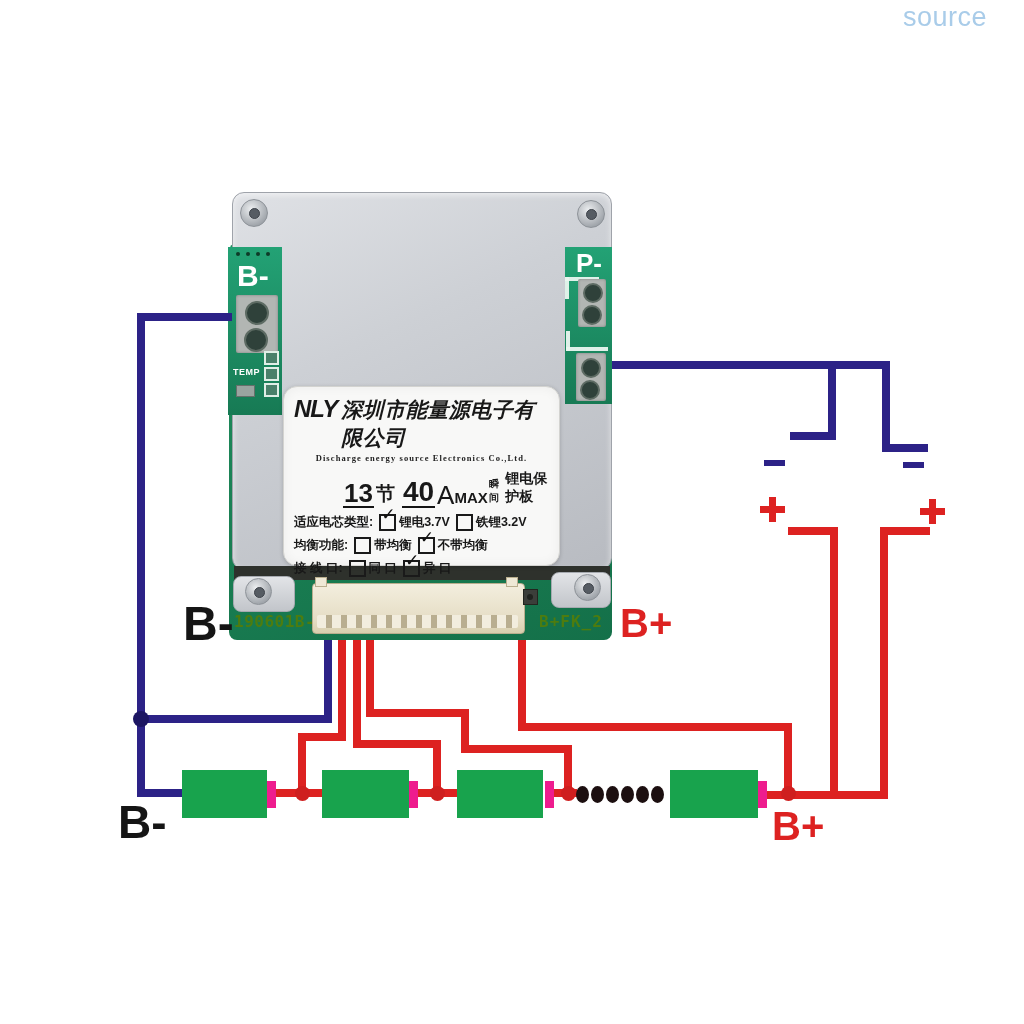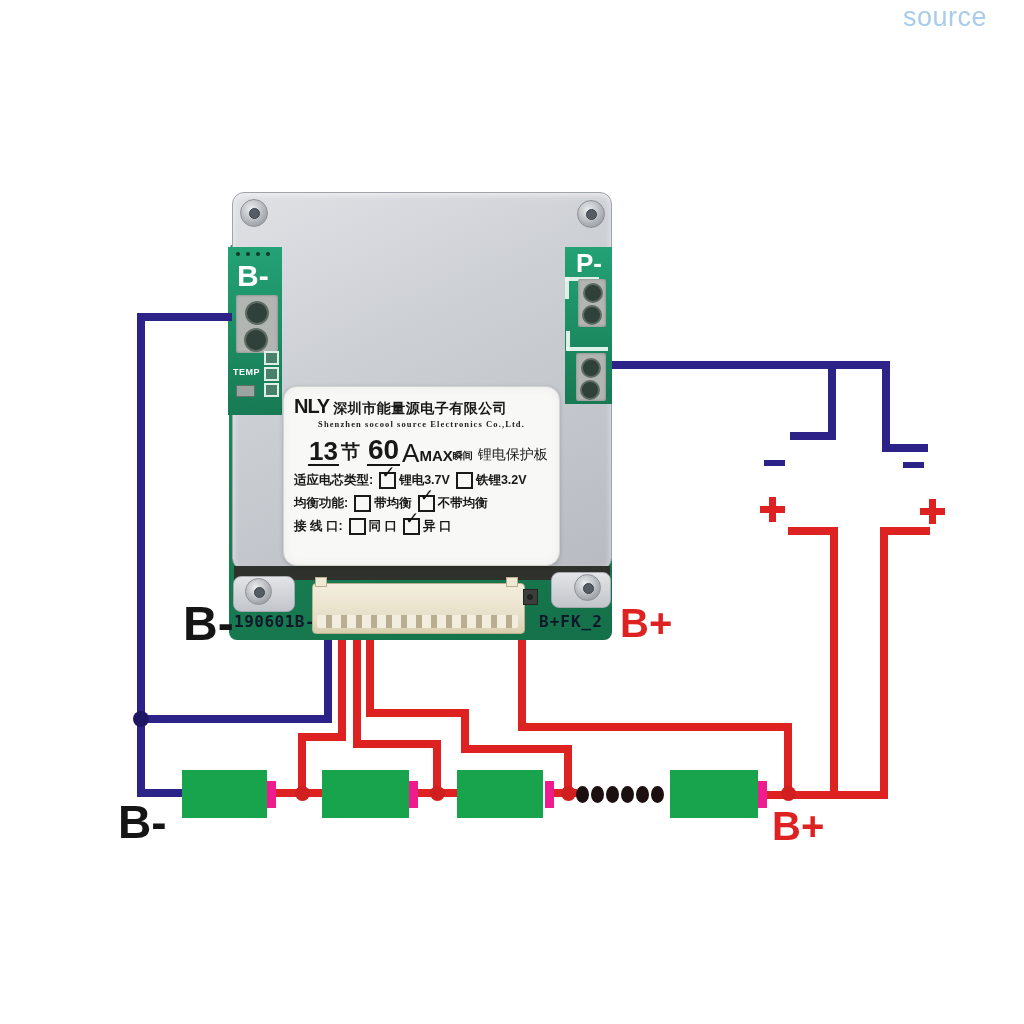--- a/index.html
+++ b/index.html
@@ -34,49 +34,49 @@
   .darkband{position:absolute;left:234px;top:566px;width:376px;height:14px;background:#2e312c;}
   .tab{position:absolute;height:34px;border-radius:8px;border:1px solid #a6aab0;
        background:linear-gradient(#e2e4e7,#c2c5ca);}
   .screw{position:absolute;width:26px;height:26px;border-radius:50%;border:1px solid #8d9298;
        background:radial-gradient(circle at 40% 35%,#eceef0,#9ea3a9 75%);}
   .screw i{position:absolute;left:8px;top:8px;width:9px;height:9px;border-radius:50%;
        background:#565c63;border:1px solid #3e434a;}
   .strip{position:absolute;background:linear-gradient(180deg,#23a275,#177a54);}
   .padblk{position:absolute;background:#b2b6b3;border-radius:2px;box-shadow:inset 0 0 3px rgba(0,0,0,.3);}
   .hole{position:absolute;border-radius:50%;background:#2f413a;border:2px solid #5d6b63;}
-  .silk{position:absolute;color:#0f172a;font-family:"DejaVu Sans Mono",monospace;font-weight:bold;}
+  .silk{position:absolute;color:#4d7c0f;font-family:"DejaVu Sans Mono",monospace;font-weight:bold;}
   .trace{position:absolute;background:#e9f5ef;opacity:.95;}
   .sq{position:absolute;width:11px;height:10px;border:2px solid #dfeee6;background:#49806a;}
   
   .conn{position:absolute;left:312px;top:583px;width:211px;height:49px;border-radius:4px;
         background:linear-gradient(#f3eede,#e6dec6 70%,#d8cfae);border:1px solid #b9ae8e;}
   .pins{position:absolute;left:4px;top:31px;width:201px;height:13px;border-radius:2px;
         background:repeating-linear-gradient(90deg,#f2edde 0 9px,#b9ae90 9px 15px);}
   .nub{position:absolute;top:-7px;width:10px;height:8px;background:#efe9d6;border:1px solid #b9ae8e;}
   .chip{position:absolute;left:523px;top:589px;width:13px;height:14px;background:#3b3e3a;border:1px solid #23251f;}
   .chip i{position:absolute;left:3px;top:4px;width:6px;height:6px;border-radius:50%;background:#20231f;}
   
   .sticker{position:absolute;left:283px;top:386px;width:277px;height:180px;border-radius:14px;
         background:#f8f8f7;border:1px solid #d3d3d0;box-shadow:0 1px 4px rgba(0,0,0,.18),inset 0 0 12px rgba(0,0,0,.05);
         padding:8px 10px;box-sizing:border-box;color:#181818;}
   .lr1{display:flex;align-items:baseline;}
-  .logo{font-weight:900;font-size:20px;letter-spacing:-1px;margin-right:4px;}
-  .cn{font-size:14px;font-weight:bold;letter-spacing:.5px;}
+  .logo{font-style:italic;font-weight:900;font-size:24px;letter-spacing:-1px;margin-right:4px;}
+  .cn{font-size:21px;font-weight:bold;letter-spacing:.5px;font-style:italic;}
   .lr2{font-family:"Liberation Serif",serif;font-size:8.5px;font-weight:bold;letter-spacing:1.1px;
        white-space:nowrap;margin-top:1px;text-align:center;color:#222;}
   .lr3{display:flex;align-items:flex-end;margin-top:7px;margin-left:14px;}
   .u{border-bottom:2px solid #141414;padding:0 1px;}
-  .n13{font-size:26px;font-weight:bold;line-height:1;}
+  .n13{font-size:26px;font-weight:bold;line-height:1;margin-left:35px;}
   .jie{font-size:19px;font-weight:bold;margin:0 2px 1px 2px;}
   .n60{font-size:28px;font-weight:bold;line-height:1;margin-left:5px;}
   .amp{font-size:26px;line-height:1;margin-left:2px;}
   .mx{font-size:15px;font-weight:bold;padding-bottom:2px;}
   .mxn{font-size:10px;font-weight:bold;padding-bottom:3px;text-align:center;}
-  .prod{font-size:14px;font-weight:normal;padding-bottom:2px;margin-left:5px;}
+  .prod{font-size:14px;font-weight:bold;padding-bottom:2px;margin-left:5px;}
   .crow{display:flex;align-items:center;font-size:12.5px;font-weight:bold;margin-top:6px;gap:6px;white-space:nowrap;}
   .cbx{position:relative;display:inline-block;width:13px;height:13px;border:2px solid #1a1a1a;margin-right:3px;flex:none;}
   .cbx b{position:absolute;left:0px;top:-10px;font-size:17px;font-weight:bold;color:#111;
          font-family:"DejaVu Sans",sans-serif;line-height:1;}
   .opt{display:flex;align-items:center;}
   .lr7{display:flex;align-items:baseline;margin-top:7px;}
   .h24{font-size:20px;font-weight:900;font-style:italic;letter-spacing:-1px;}
   .htl{font-size:12.5px;font-weight:bold;margin-left:2px;}
   .hnum{font-size:19px;font-weight:bold;letter-spacing:.5px;margin-left:3px;}
   .wm{position:absolute;left:903px;top:2px;font-size:27px;color:#a9cce9;letter-spacing:.5px;}
@@ -150,25 +150,25 @@
     </div>
     <div class="chip">
         <i></i>
       </div>
 
     <div class="sticker">
       <div class="lr1">
         <span class="logo">NLY</span>
         <span class="cn">深圳市能量源电子有限公司</span>
       </div>
-      <div class="lr2">Shenzhen socool source Electronics Co.,Ltd.</div>
+      <div class="lr2">Discharge energy source Electronics Co.,Ltd.</div>
       <div class="lr3">
         <span class="n13 u">13</span>
         <span class="jie">节</span>
-        <span class="n60 u">60</span>
+        <span class="n60 u">40</span>
         <span class="amp">A</span>
         <span class="mx">MAX</span>
         <span class="mxn">瞬间</span>
         <span class="prod">锂电保护板</span>
       </div>
       <div class="crow">
         <span>适应电芯类型:</span>
         <span class="opt">
           <span class="cbx">
               <b>✓</b>

